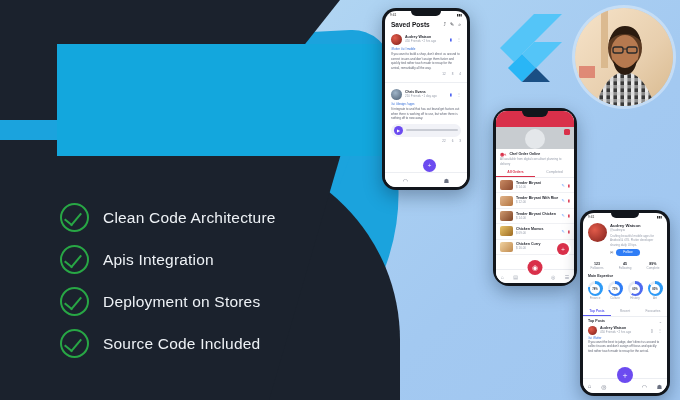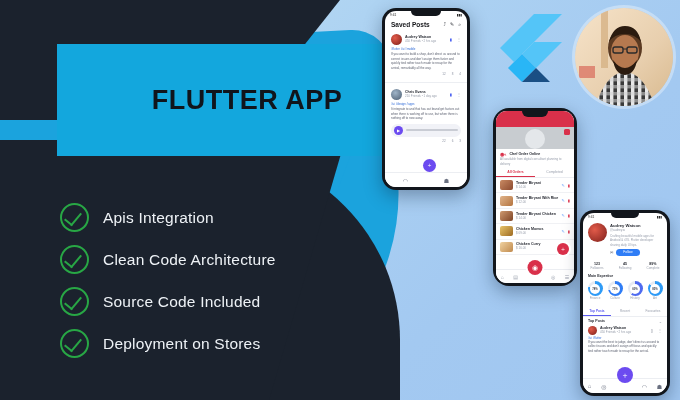--- a/index.html
+++ b/index.html
@@ -119,39 +119,38 @@
   <div class="bg-base"></div>
   <div class="wave-cyan"></div>
   <div class="wave-cyan2"></div>
   <div class="dark-top"></div>
   <div class="dark-blob2"></div>
   <div class="dark-bottom"></div>
 
   <div class="banner-curve"></div>
   <div class="banner"></div>
   <div class="banner-text">
-    <div>FLUTTER APP</div>
   </div>
 
   <div class="features">
     <div class="feature">
       <span class="check"></span>
-      <span class="feature-label">Apis Integration</span>
+      <span class="feature-label">Clean Code Architecture</span>
     </div>
     <div class="feature">
       <span class="check"></span>
-      <span class="feature-label">Clean Code Architecture</span>
+      <span class="feature-label">Apis Integration</span>
+    </div>
+    <div class="feature">
+      <span class="check"></span>
+      <span class="feature-label">Deployment on Stores</span>
     </div>
     <div class="feature">
       <span class="check"></span>
       <span class="feature-label">Source Code Included</span>
-    </div>
-    <div class="feature">
-      <span class="check"></span>
-      <span class="feature-label">Deployment on Stores</span>
     </div>
   </div>
 
   <div class="flutter-logo">
     <svg viewBox="0 0 76 80" width="76" height="80">
       <polygon points="46,2 74,2 26,50 12,36" fill="#54c5f8"></polygon>
       <polygon points="46,30 74,30 48,56 34,42" fill="#54c5f8"></polygon>
       <polygon points="34,42 48,56 34,70 20,56" fill="#29b6f6"></polygon>
       <polygon points="48,56 62,70 48,70 34,70" fill="#1a4f84"></polygon>
     </svg>

